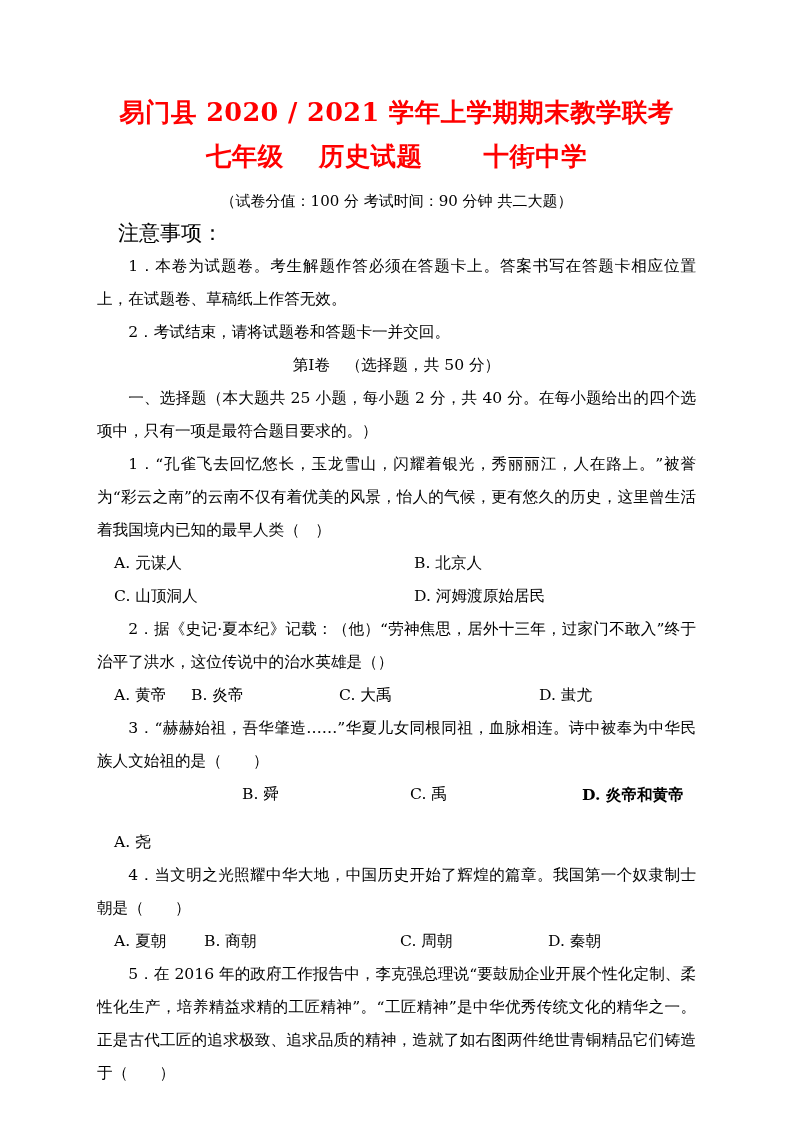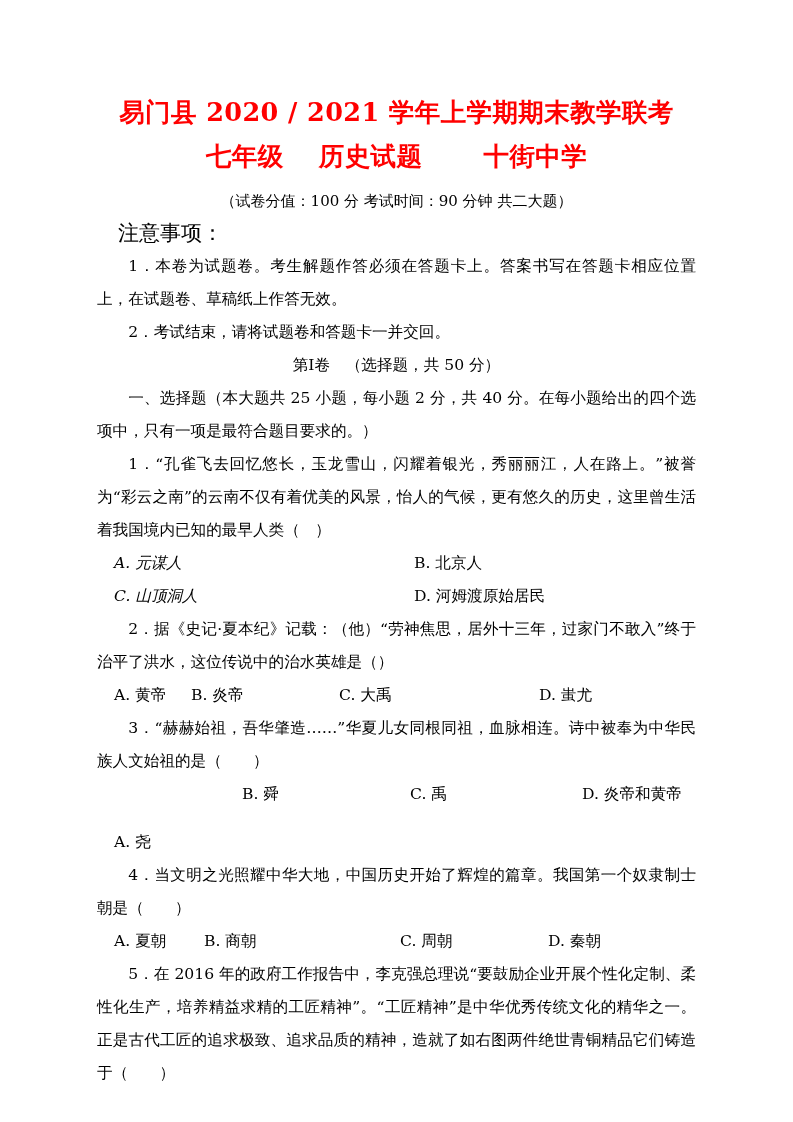--- a/index.html
+++ b/index.html
@@ -87,32 +87,32 @@
   .options {
     font-size: 15.6px;
     line-height: 33px;
     display: flex;
     margin: 0;
     text-indent: 0;
   }
   .options .opt { white-space: pre; flex: 0 0 auto; }
 
   
-  .opts-2col .opt:nth-child(1) { width: 300px; padding-left: 17px; font-style: italic; }
+  .opts-2col .opt:nth-child(1) { width: 300px; padding-left: 17px; }
   .opts-2col .opt:nth-child(2) { width: 280px; }
 
   .opts-4a .opt:nth-child(1) { width: 77px;  padding-left: 17px; }
   .opts-4a .opt:nth-child(2) { width: 148px; }
   .opts-4a .opt:nth-child(3) { width: 200px; }
   .opts-4a .opt:nth-child(4) { width: 140px; }
 
   .opts-4b .opt:nth-child(1) { width: 128px; padding-left: 17px; margin-top: 48px; }
   .opts-4b .opt:nth-child(2) { width: 168px; }
   .opts-4b .opt:nth-child(3) { width: 172px; }
-  .opts-4b .opt:nth-child(4) { width: 130px; }
+  .opts-4b .opt:nth-child(4) { width: 130px; font-weight: bold; }
 
   .opts-4c .opt:nth-child(1) { width: 90px;  padding-left: 17px; }
   .opts-4c .opt:nth-child(2) { width: 196px; }
   .opts-4c .opt:nth-child(3) { width: 148px; }
   .opts-4c .opt:nth-child(4) { width: 130px; }
 </style>
 </head>
 <body>
 
 <div id="page">

